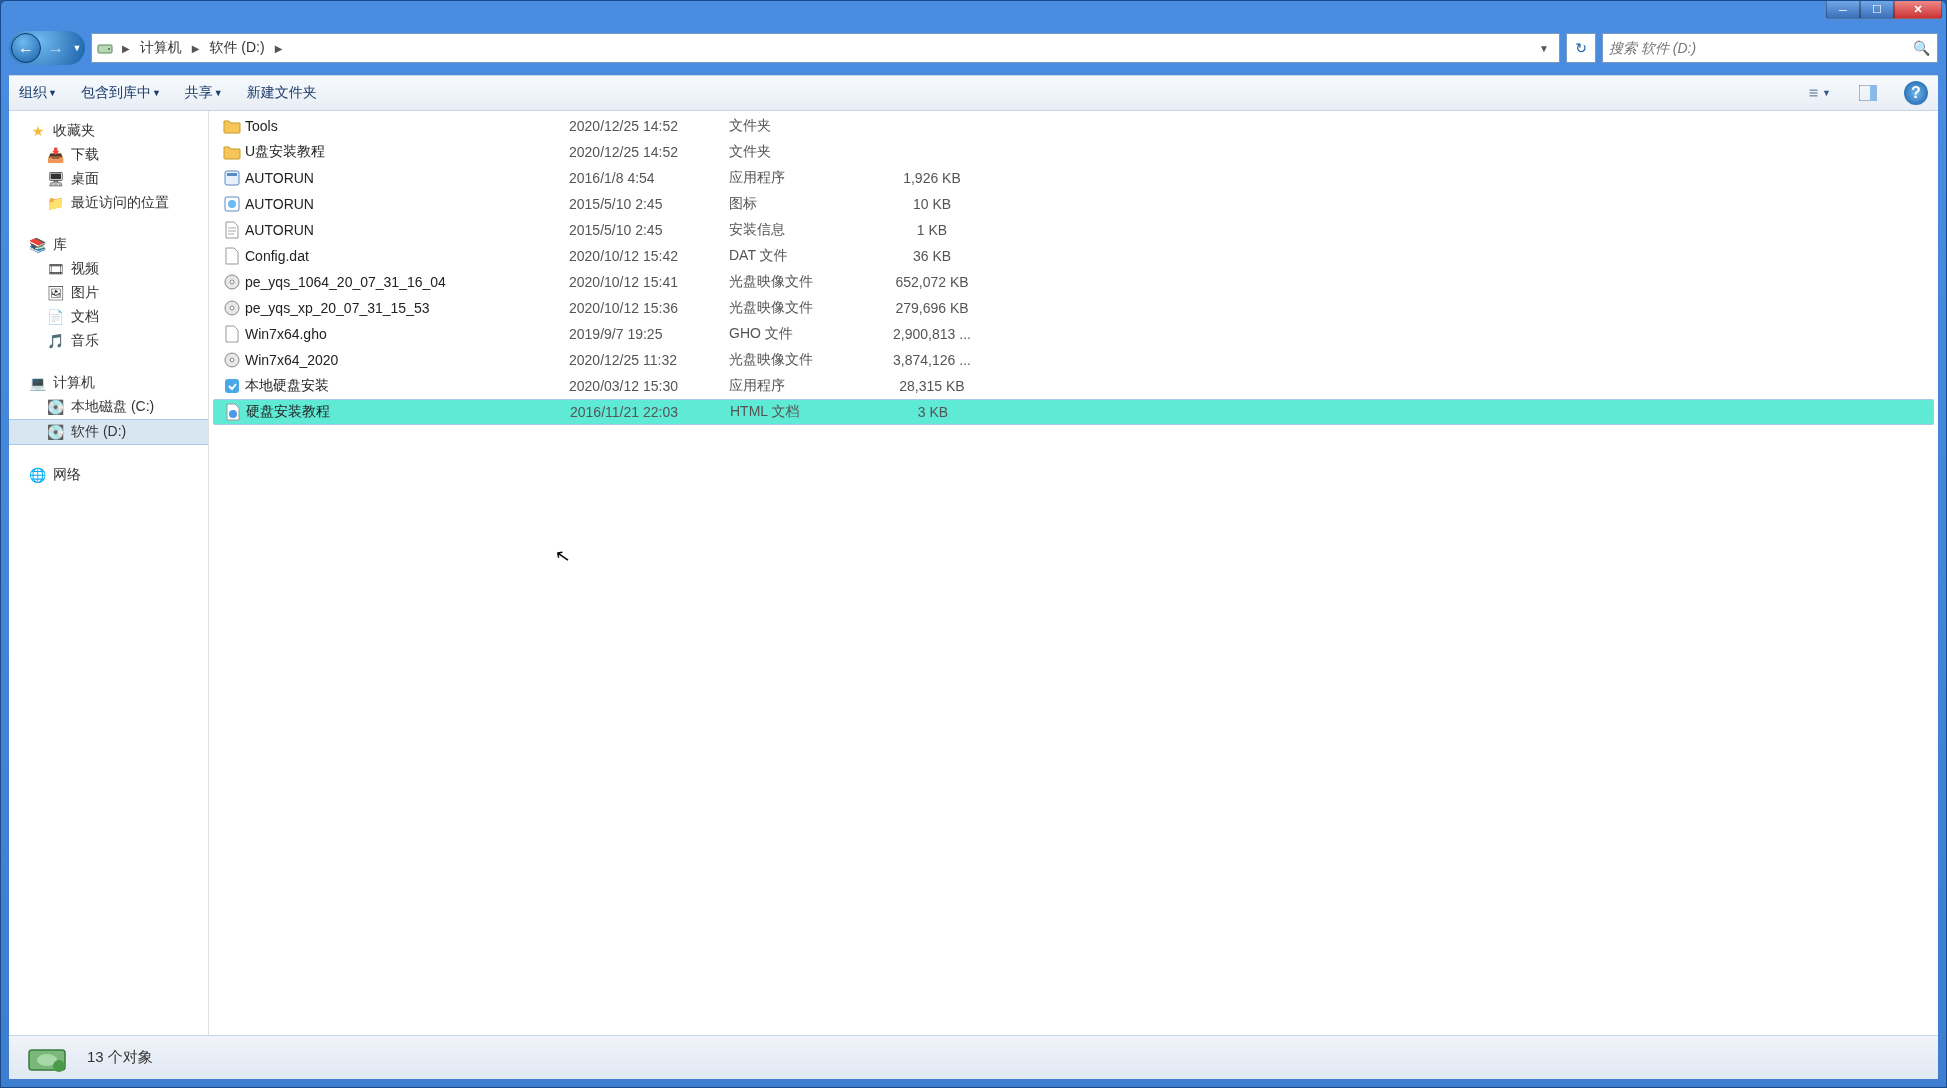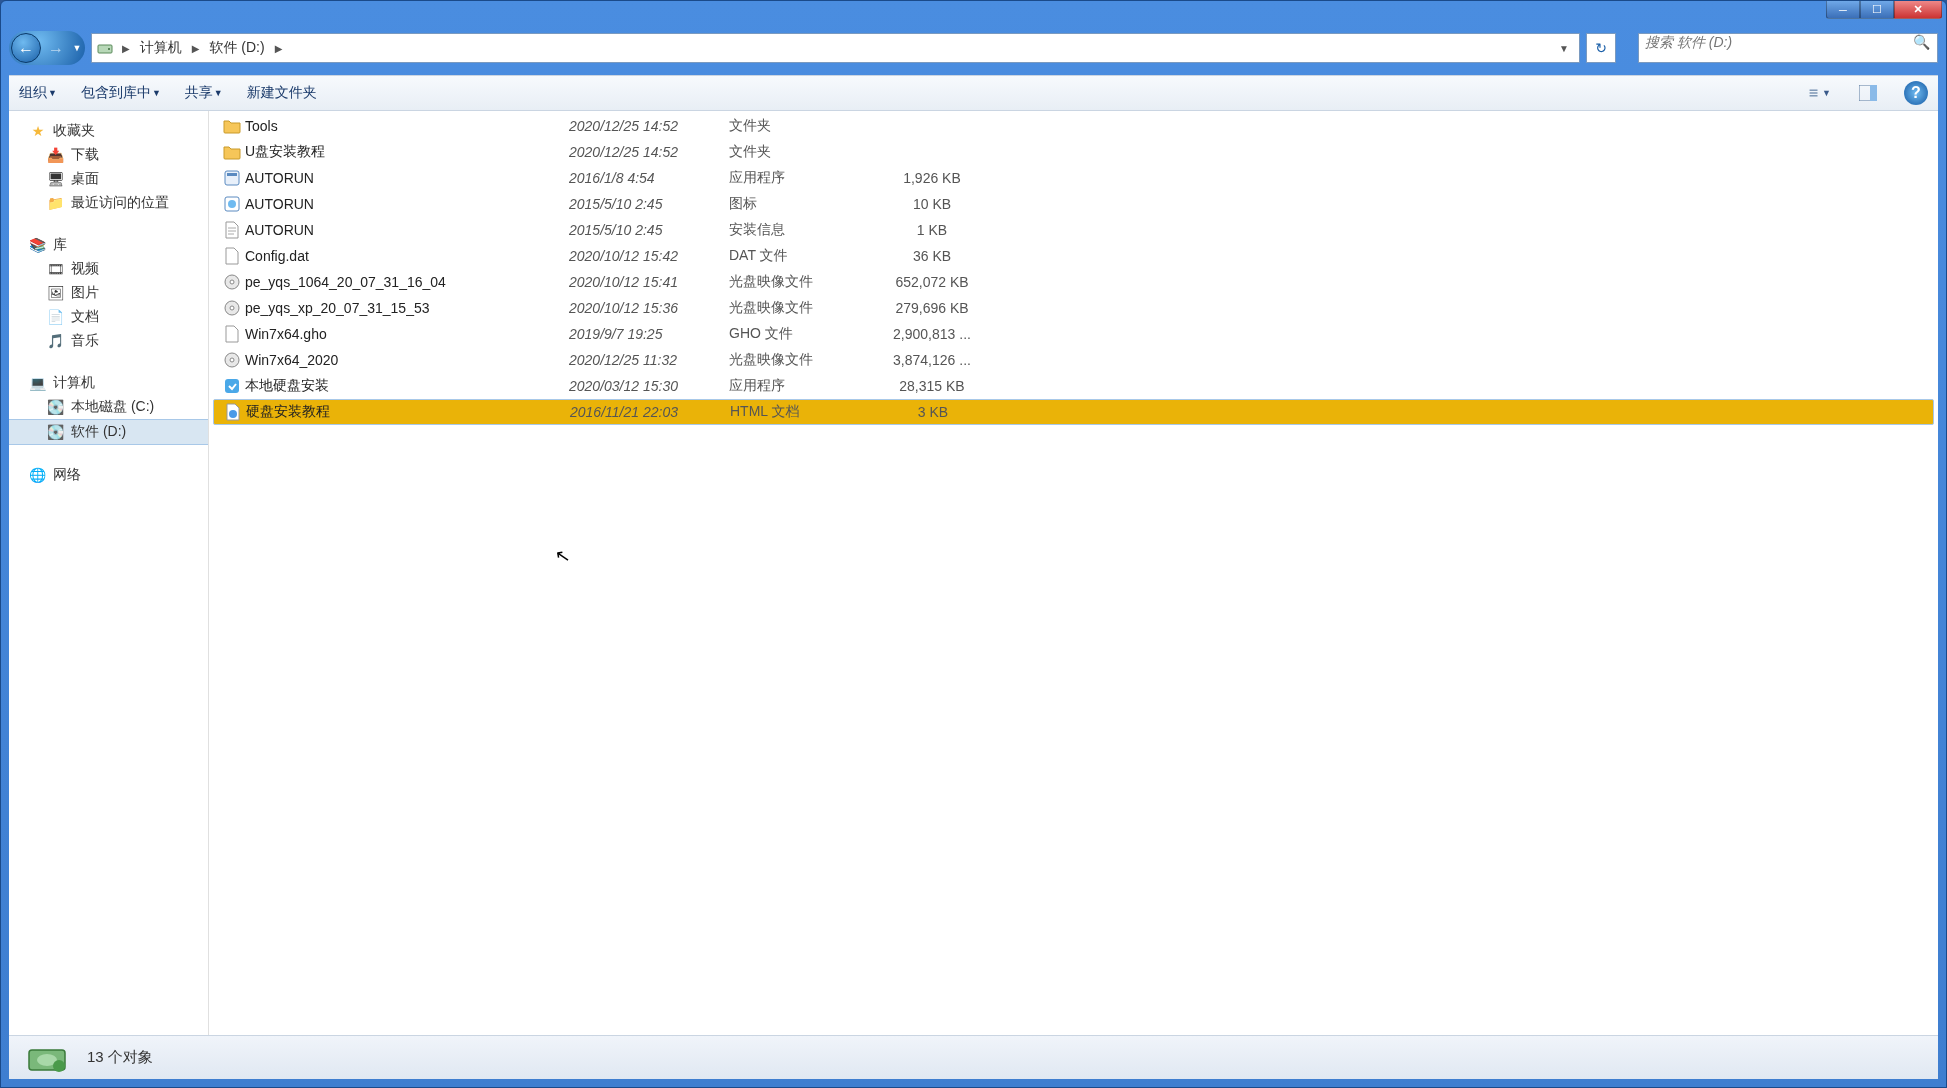--- a/index.html
+++ b/index.html
@@ -74,26 +74,25 @@
 .bc-item { padding: 2px 4px; cursor: pointer; }
 .addr-dd { font-size: 10px; color: #555; padding: 0 6px; cursor:pointer; }
 .refresh-btn {
   width: 30px; height: 30px;
   background: #fff;
   border: 1px solid #7a9ac0;
   display:flex;align-items:center;justify-content:center;
   color: #1a5fa8; cursor:pointer; font-size:14px;
 }
 .search-box {
-  width: 300px; height: 30px;
+  width: 336px; height: 30px;
   background: #fff;
   border: 1px solid #7a9ac0;
-  display: flex; align-items: flex-start;
+  display: flex; align-items: center;
   padding: 0 6px;
-  margin-left: 16px;
 }
 .search-input {
   flex: 1; border: none; outline: none;
   font-size: 14px; color: #999; font-style: italic;
   background: transparent;
 }
 .search-icon { color: #5a8ac0; font-size: 14px; }
 
 .toolbar {
   height: 36px;
@@ -164,24 +163,24 @@
 .fl-rows { flex:1; overflow-y:auto; padding-top:2px; }
 .fl-row {
   height: 26px;
   display: flex;
   align-items: center;
   font-size: 14px;
   color: #222;
   cursor: pointer;
   margin: 0 4px;
 }
-.fl-row.sel { background: #eab308; border: 1px solid #a8c8e8; border-radius:2px; }
+.fl-row.sel { background: #5eead4; border: 1px solid #a8c8e8; border-radius:2px; }
 .fl-cell { padding: 0 10px; overflow:hidden; white-space:nowrap; text-overflow:ellipsis; }
 .fl-cell.name { width: 346px; display:flex;align-items:center;gap:4px; }
-.fl-cell.date { width: 160px; color:#555;font-style:italic; }
+.fl-cell.date { width: 160px; color:#555; }
 .fl-cell.type { width: 160px; color:#555; }
 .fl-cell.size { width: 106px; text-align:center; color:#555; }
 .file-icon { width:18px;height:18px;display:inline-flex;align-items:center;justify-content:center;flex-shrink:0; }
 
 .statusbar {
   height: 44px;
   margin: 0 8px 8px 8px;
   background: linear-gradient(#f0f4fa, #e0e8f2);
   border-top: 1px solid #cad5e2;
   display: flex; align-items: center;

